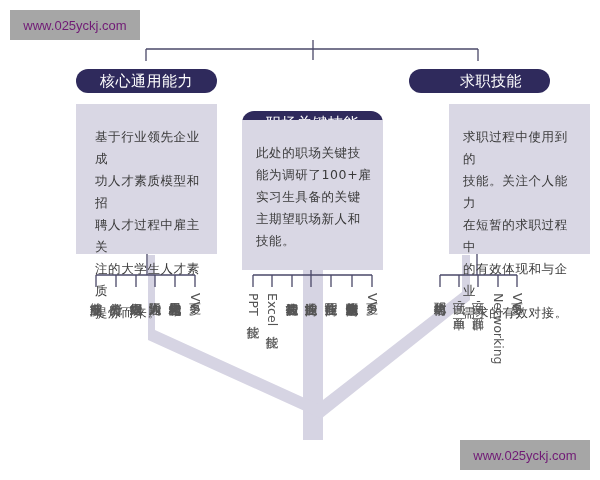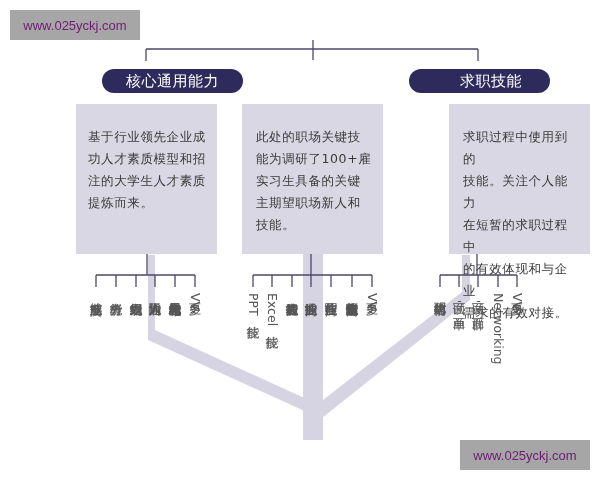--- a/index.html
+++ b/index.html
@@ -18,21 +18,21 @@
 
     .pill {
       position: absolute; height: 24px; border-radius: 12px;
       background: #2f2a5c; color: #ffffff; font-size: 15px;
       display: flex; align-items: center; justify-content: center;
       letter-spacing: 0.5px;
     }
     .box {
       position: absolute; background: #d9d7e4;
       font-size: 12.5px; line-height: 22px; color: #3a3a3a;
-      padding: 22px 10px 0 12px; letter-spacing: 0.6px;
+      padding: 22px 10px 0 19px; letter-spacing: 0.6px;
     }
     .leaf {
       position: absolute; writing-mode: vertical-rl; text-orientation: upright;
       font-size: 12.5px; color: #555555; letter-spacing: 0px; line-height: 14px;
     }
     .leaf.latin { text-orientation: mixed; }
   </style>
 </head>
 <body>
 
@@ -81,31 +81,32 @@
     <line x1="477" y1="254" x2="477" y2="275"></line>
     <line x1="440" y1="275" x2="517" y2="275"></line>
     <line x1="440" y1="275" x2="440" y2="287"></line>
     <line x1="459" y1="275" x2="459" y2="287"></line>
     <line x1="478" y1="275" x2="478" y2="287"></line>
     <line x1="498" y1="275" x2="498" y2="287"></line>
     <line x1="517" y1="275" x2="517" y2="287"></line>
   </g>
 </svg>
 
-<div class="pill" style="left:76px; top:69px; width:141px;margin-left:26px;">核心通用能力</div>
+<div class="pill" style="left:76px; top:69px; width:141px;">核心通用能力</div>
 <div class="pill" style="left:242px; top:69px; width:141px;margin-top:42px;">职场关键技能</div>
 <div class="pill" style="left:409px; top:69px; width:141px;padding-left:23px;">求职技能</div>
 
 <div class="box" style="left:76px; top:104px; width:141px; height:150px;">
   <div>基于行业领先企业成</div>
   <div>功人才素质模型和招</div>
+  <div>聘人才过程中雇主关</div>
   <div>注的大学生人才素质</div>
   <div>提炼而来。</div>
 </div>
-<div class="box" style="left:242px; top:104px; width:141px; height:150px; padding-left:14px;">
+<div class="box" style="left:242px; top:120px; width:141px; height:150px; padding-left:14px;">
   <div>此处的职场关键技</div>
   <div>能为调研了100+雇</div>
   <div>实习生具备的关键</div>
   <div>主期望职场新人和</div>
   <div>技能。</div>
 </div>
 <div class="box" style="left:409px; top:104px; width:141px; height:150px; padding-left:14px;margin-left:40px;">
   <div>求职过程中使用到的</div>
   <div>技能。关注个人能力</div>
   <div>在短暂的求职过程中</div>

